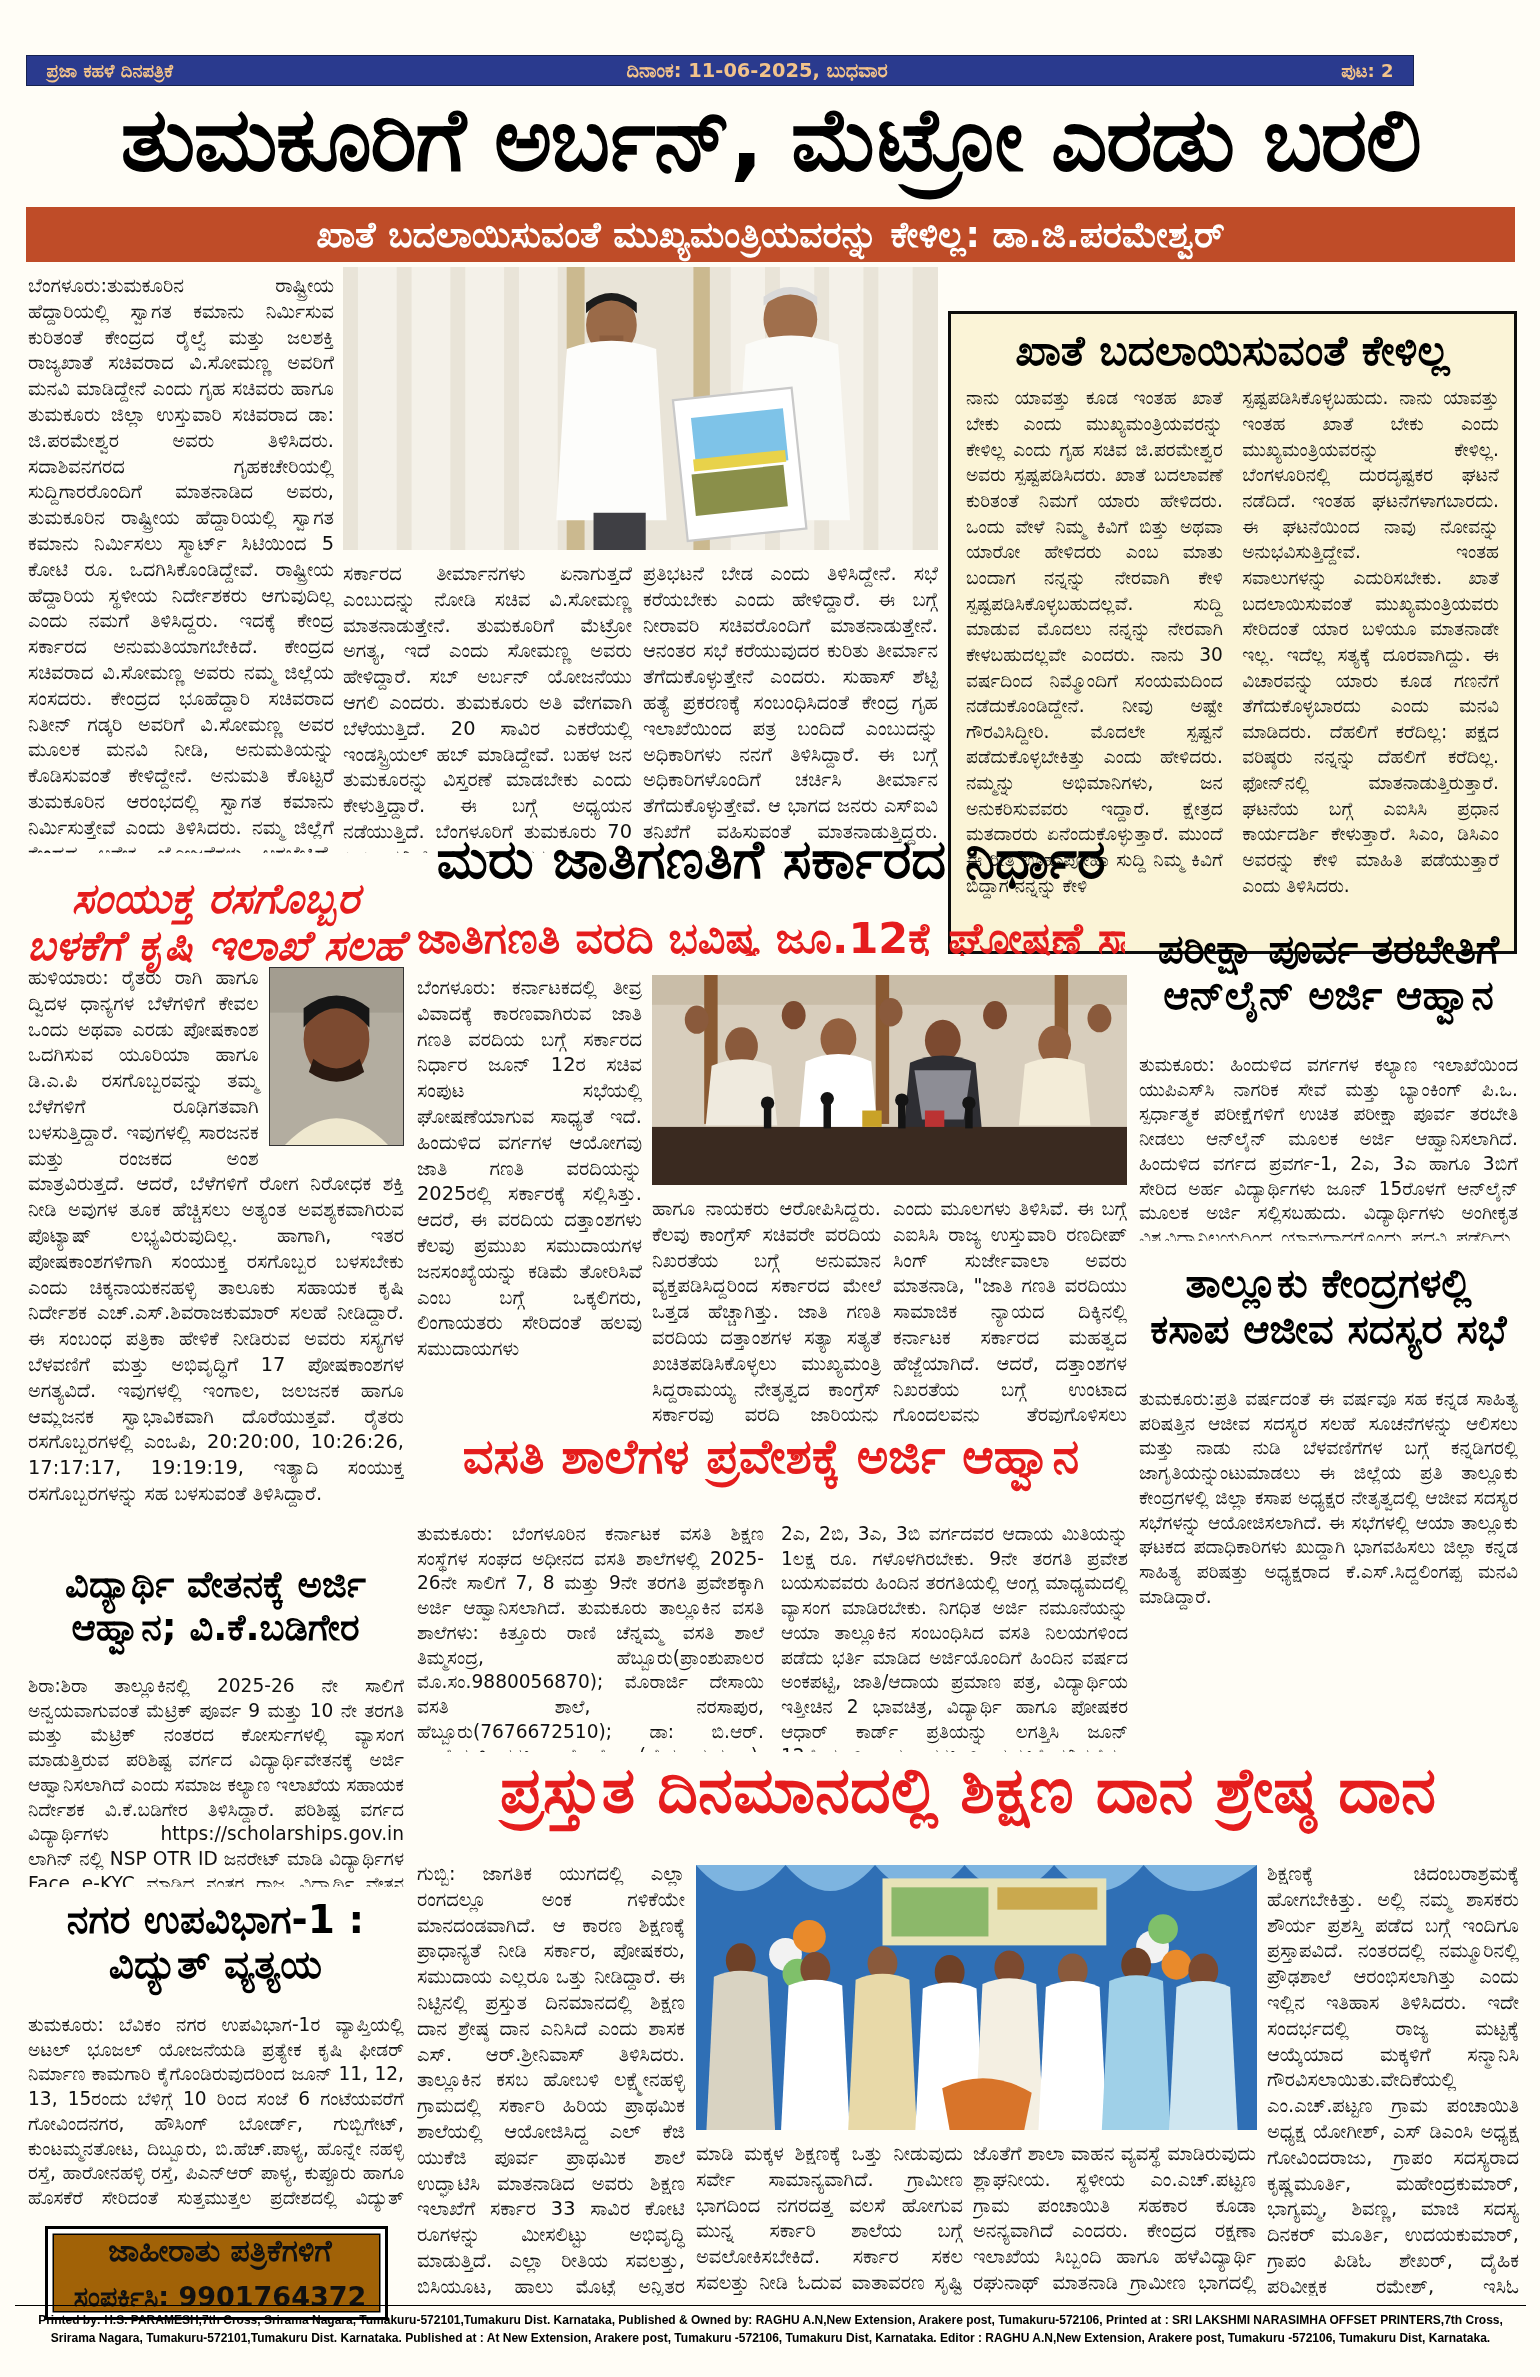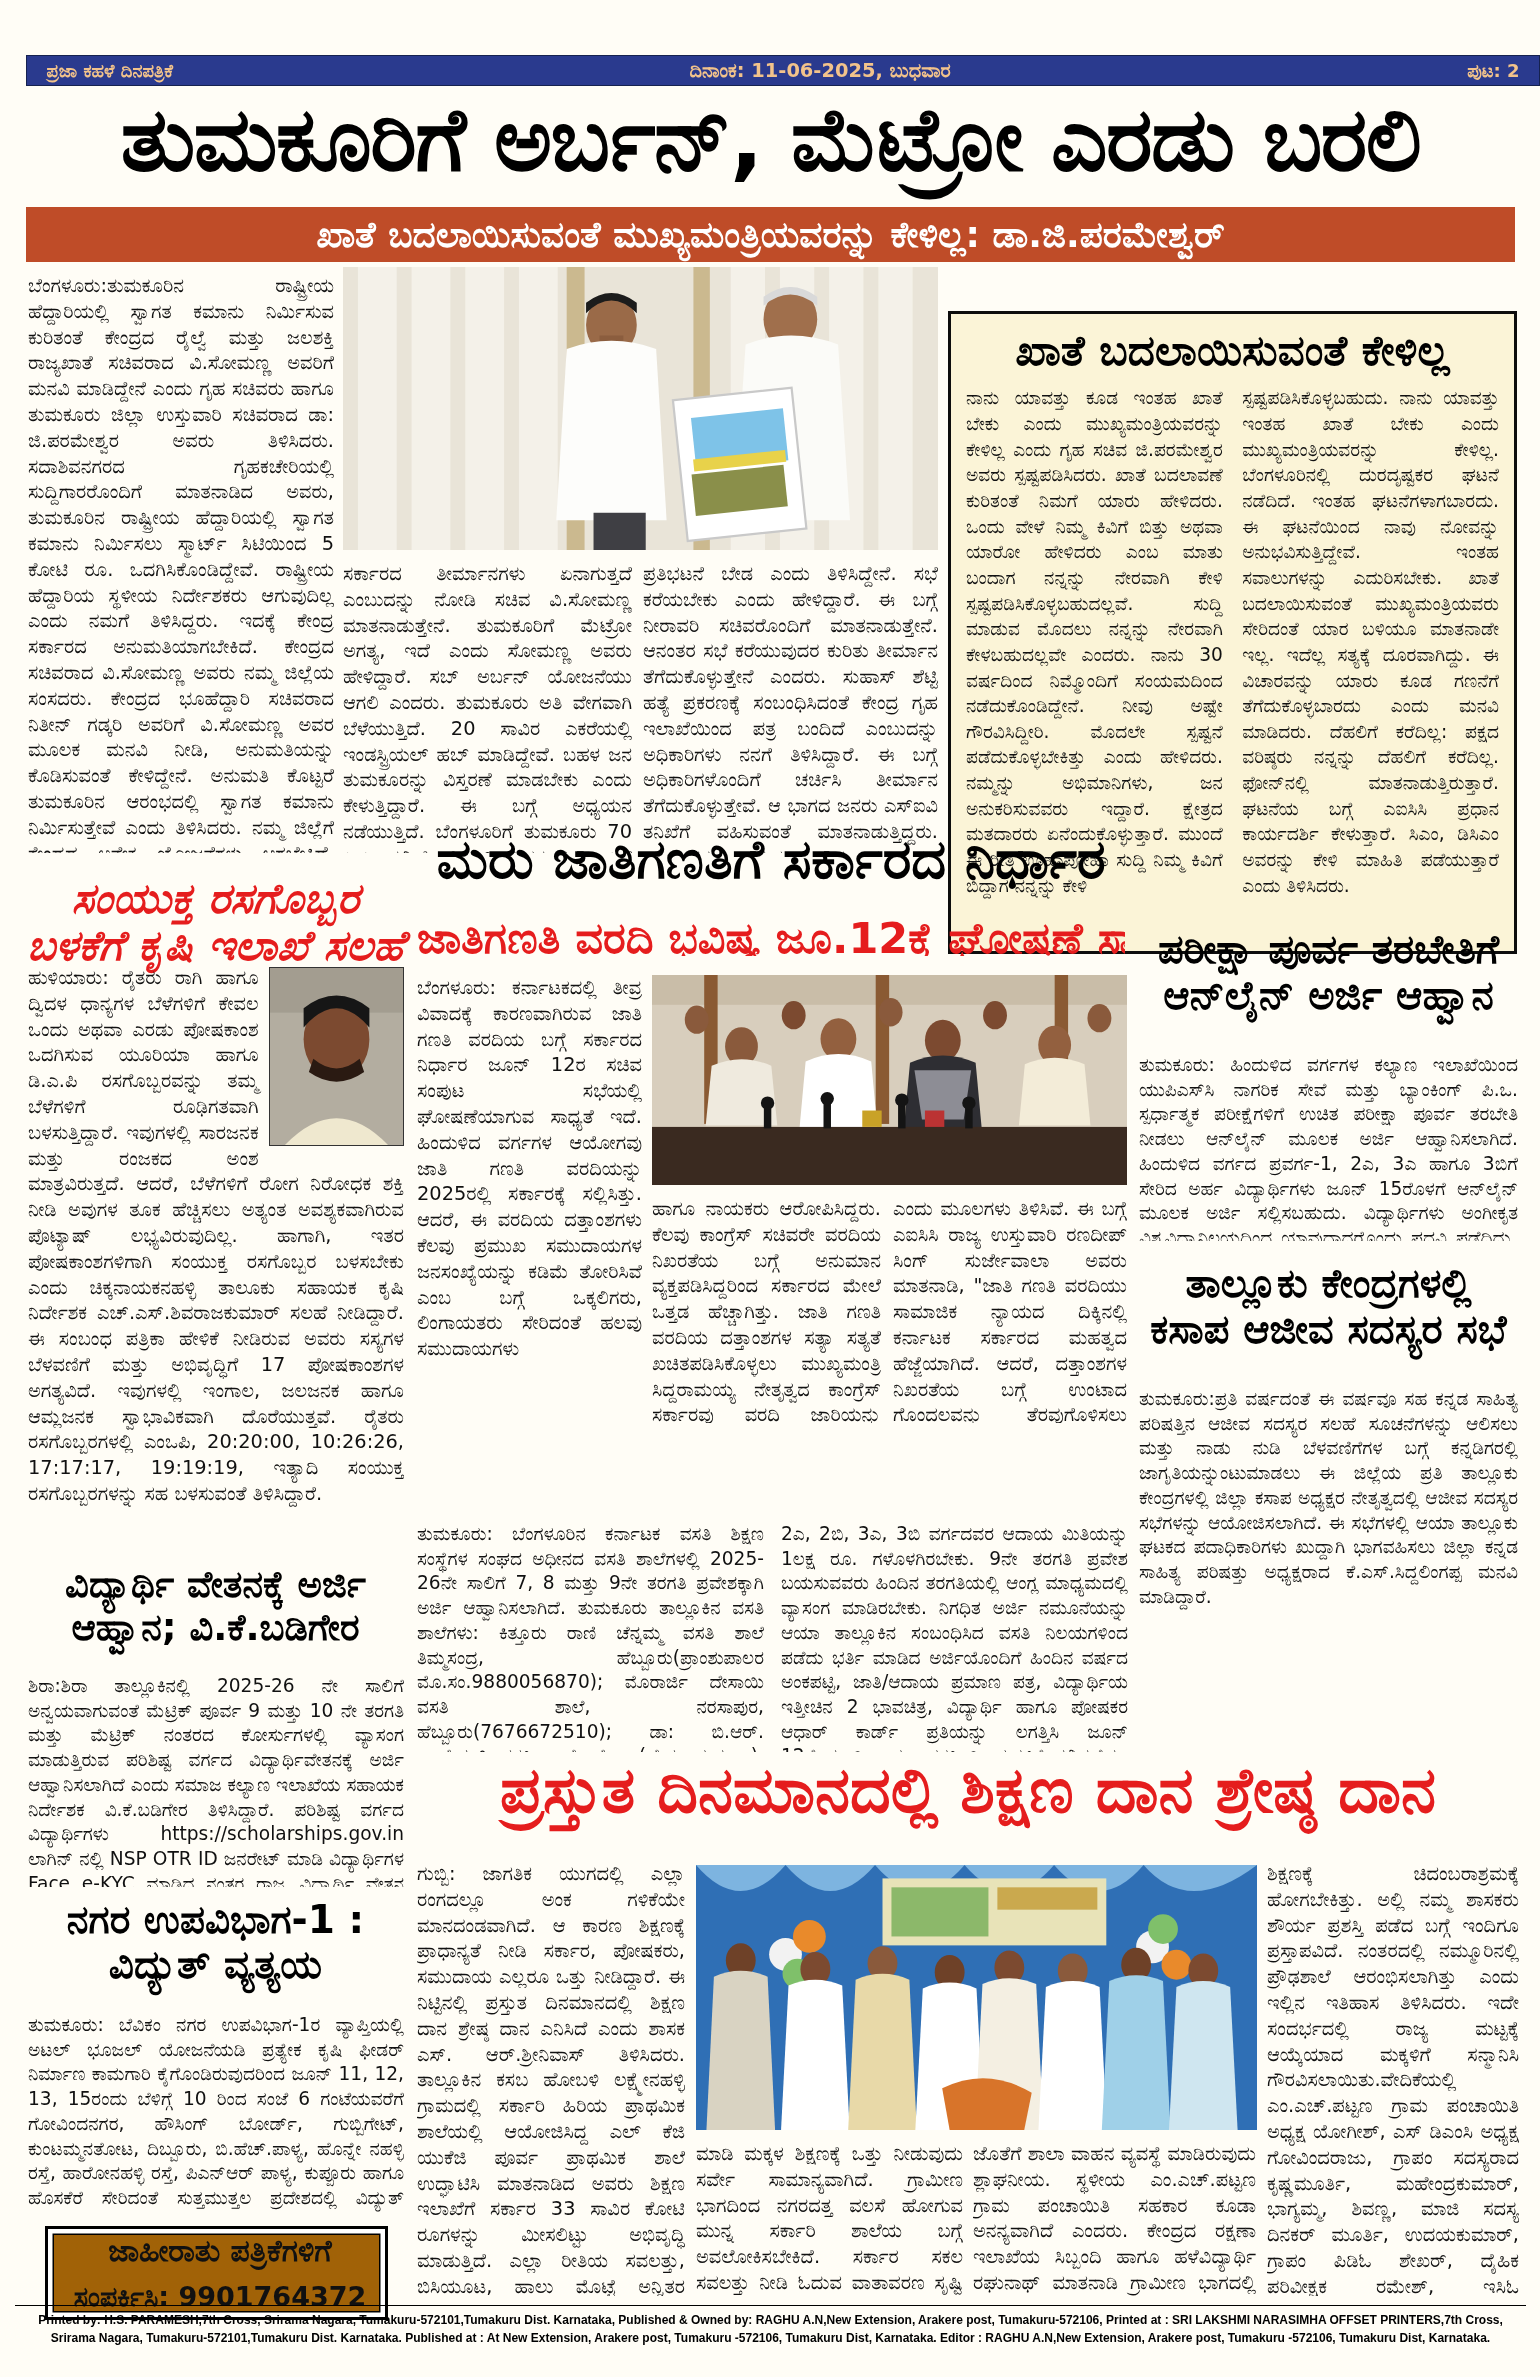--- a/index.html
+++ b/index.html
@@ -35,21 +35,21 @@
   .adbox .l1{font-size:30px;font-weight:800;}
   .adbox .l2{font-size:27px;font-weight:800;}
   
   .footer{border-top:1.5px solid #000;text-align:center;font-family:"Liberation Sans","DejaVu Sans",sans-serif;font-size:12px;font-weight:bold;line-height:1.5;color:#000;padding-top:4.5px;}
 </style>
 </head>
 <body>
 
 <div id="page">
 
-  <div class="abs topbar" style="left:26px;top:55px;width:1514px;height:31px;">
+  <div class="abs topbar" style="left:26px;top:55px;width:1388px;height:31px;">
     <span>ಪ್ರಜಾ ಕಹಳೆ ದಿನಪತ್ರಿಕೆ</span>
     <span style="font-size:19.4px;">ದಿನಾಂಕ: 11-06-2025, ಬುಧವಾರ</span>
     <span>ಪುಟ: 2</span>
   </div>
 
   <div class="abs kicker" style="left:26px;top:207px;width:1489px;height:55px;">ಖಾತೆ ಬದಲಾಯಿಸುವಂತೆ ಮುಖ್ಯಮಂತ್ರಿಯವರನ್ನು ಕೇಳಿಲ್ಲ: ಡಾ.ಜಿ.ಪರಮೇಶ್ವರ್</div>
 
   <div class="abs main-headline" style="left:26px;top:94px;width:1489px;height:112px;overflow:hidden;">ತುಮಕೂರಿಗೆ ಅರ್ಬನ್, ಮೆಟ್ರೋ ಎರಡು ಬರಲಿ</div>
 
   <div class="abs coltxt" style="left:28px;top:273px;width:306px;height:580px;">ಬೆಂಗಳೂರು:ತುಮಕೂರಿನ ರಾಷ್ಟ್ರೀಯ ಹೆದ್ದಾರಿಯಲ್ಲಿ ಸ್ವಾಗತ ಕಮಾನು ನಿರ್ಮಿಸುವ ಕುರಿತಂತೆ ಕೇಂದ್ರದ ರೈಲ್ವೆ ಮತ್ತು ಜಲಶಕ್ತಿ ರಾಜ್ಯಖಾತೆ ಸಚಿವರಾದ ವಿ.ಸೋಮಣ್ಣ ಅವರಿಗೆ ಮನವಿ ಮಾಡಿದ್ದೇನೆ ಎಂದು ಗೃಹ ಸಚಿವರು ಹಾಗೂ ತುಮಕೂರು ಜಿಲ್ಲಾ ಉಸ್ತುವಾರಿ ಸಚಿವರಾದ ಡಾ: ಜಿ.ಪರಮೇಶ್ವರ ಅವರು ತಿಳಿಸಿದರು. ಸದಾಶಿವನಗರದ ಗೃಹಕಚೇರಿಯಲ್ಲಿ ಸುದ್ದಿಗಾರರೊಂದಿಗೆ ಮಾತನಾಡಿದ ಅವರು, ತುಮಕೂರಿನ ರಾಷ್ಟ್ರೀಯ ಹೆದ್ದಾರಿಯಲ್ಲಿ ಸ್ವಾಗತ ಕಮಾನು ನಿರ್ಮಿಸಲು ಸ್ಮಾರ್ಟ್ ಸಿಟಿಯಿಂದ 5 ಕೋಟಿ ರೂ. ಒದಗಿಸಿಕೊಂಡಿದ್ದೇವೆ. ರಾಷ್ಟ್ರೀಯ ಹೆದ್ದಾರಿಯ ಸ್ಥಳೀಯ ನಿರ್ದೇಶಕರು ಆಗುವುದಿಲ್ಲ ಎಂದು ನಮಗೆ ತಿಳಿಸಿದ್ದರು. ಇದಕ್ಕೆ ಕೇಂದ್ರ ಸರ್ಕಾರದ ಅನುಮತಿಯಾಗಬೇಕಿದೆ. ಕೇಂದ್ರದ ಸಚಿವರಾದ ವಿ.ಸೋಮಣ್ಣ ಅವರು ನಮ್ಮ ಜಿಲ್ಲೆಯ ಸಂಸದರು. ಕೇಂದ್ರದ ಭೂಹೆದ್ದಾರಿ ಸಚಿವರಾದ ನಿತೀನ್ ಗಡ್ಕರಿ ಅವರಿಗೆ ವಿ.ಸೋಮಣ್ಣ ಅವರ ಮೂಲಕ ಮನವಿ ನೀಡಿ, ಅನುಮತಿಯನ್ನು ಕೊಡಿಸುವಂತೆ ಕೇಳಿದ್ದೇನೆ. ಅನುಮತಿ ಕೊಟ್ಟರೆ ತುಮಕೂರಿನ ಆರಂಭದಲ್ಲಿ ಸ್ವಾಗತ ಕಮಾನು ನಿರ್ಮಿಸುತ್ತೇವೆ ಎಂದು ತಿಳಿಸಿದರು. ನಮ್ಮ ಜಿಲ್ಲೆಗೆ ಕೇಂದ್ರದ ಅನೇಕ ಯೋಜನೆಗಳು ಆಗಬೇಕಿದೆ. ಕುಡಿಯುವ ನೀರಿಗೆ ಸಂಬಂಧಪಟ್ಟಂತೆ ಅನೇಕ ಯೋಜನೆಗಳು ಕೇಂದ್ರ ಸರ್ಕಾರದ ವ್ಯಾಪ್ತಿಗೆ ಬರುತ್ತವೆ. ಇದರಲ್ಲಿ ನಮ್ಮ ತಾಲ್ಲೂಕು ಸೇರಿದ್ದು, ಅವರೊಂದಿಗೆ ಚರ್ಚಿಸಿದ್ದೇನೆ ಎಂದರು. ತುಮಕೂರು ನಗರ ರಾಷ್ಟ್ರೀಯ ಹೆದ್ದಾರಿ ಪಕ್ಕದಲ್ಲಿ ಇರುವುದರಿಂದ ಪ್ರಯಾಣದ ವೇಳೆ ಯಾರಿಗೂ ಗೊತ್ತಾಗುವುದಿಲ್ಲ. ಸ್ವಾಗತ ಕಮಾನು ನಿರ್ಮಿಸಿದರೆ ಗೊತ್ತಾಗುತ್ತದೆ. ಈ ನಿಟ್ಟಿನಲ್ಲಿ 5 ಕೋಟಿ ರೂ. ಹಣ ಒದಗಿಸಿಕೊಂಡಿದ್ದೇವೆ ಎಂದು ಹೇಳಿದರು. ತುಮಕೂರಿಗೆ ಮೆಟ್ರೋ ಯೋಜನೆ ಬಗ್ಗೆ ರಾಜ್ಯ</div>
@@ -171,20 +171,21 @@
           <circle cx="425" cy="172" r="9"></circle>
         <rect x="282" y="182" width="26" height="22" fill="#c9a227"></rect>
         <rect x="366" y="182" width="26" height="22" fill="#b33"></rect>
       </g>
     </svg>
   </div>
 
   <div class="abs coltxt" style="left:652px;top:1196px;width:229px;height:227px;">ಹಾಗೂ ನಾಯಕರು ಆರೋಪಿಸಿದ್ದರು. ಕೆಲವು ಕಾಂಗ್ರೆಸ್ ಸಚಿವರೇ ವರದಿಯ ನಿಖರತೆಯ ಬಗ್ಗೆ ಅನುಮಾನ ವ್ಯಕ್ತಪಡಿಸಿದ್ದರಿಂದ ಸರ್ಕಾರದ ಮೇಲೆ ಒತ್ತಡ ಹೆಚ್ಚಾಗಿತ್ತು. ಜಾತಿ ಗಣತಿ ವರದಿಯ ದತ್ತಾಂಶಗಳ ಸತ್ಯಾ ಸತ್ಯತೆ ಖಚಿತಪಡಿಸಿಕೊಳ್ಳಲು ಮುಖ್ಯಮಂತ್ರಿ ಸಿದ್ದರಾಮಯ್ಯ ನೇತೃತ್ವದ ಕಾಂಗ್ರೆಸ್ ಸರ್ಕಾರವು ವರದಿ ಜಾರಿಯನ್ನು ತಾತ್ಕಾಲಿಕವಾಗಿ ಸ್ಥಗಿತಗೊಳಿಸಿದೆ. ವಿವಾದಾಸ್ಪದ ದತ್ತಾಂಶಗಳನ್ನು ಮರು ಗಣತಿ ನಡೆಸಲು ಸರ್ಕಾರ ನಿರ್ಧರಿಸಿದೆ</div>
   <div class="abs coltxt" style="left:893px;top:1196px;width:234px;height:227px;">ಎಂದು ಮೂಲಗಳು ತಿಳಿಸಿವೆ. ಈ ಬಗ್ಗೆ ಎಐಸಿಸಿ ರಾಜ್ಯ ಉಸ್ತುವಾರಿ ರಣದೀಪ್ ಸಿಂಗ್ ಸುರ್ಜೇವಾಲಾ ಅವರು ಮಾತನಾಡಿ, "ಜಾತಿ ಗಣತಿ ವರದಿಯು ಸಾಮಾಜಿಕ ನ್ಯಾಯದ ದಿಕ್ಕಿನಲ್ಲಿ ಕರ್ನಾಟಕ ಸರ್ಕಾರದ ಮಹತ್ವದ ಹೆಜ್ಜೆಯಾಗಿದೆ. ಆದರೆ, ದತ್ತಾಂಶಗಳ ನಿಖರತೆಯ ಬಗ್ಗೆ ಉಂಟಾದ ಗೊಂದಲವನ್ನು ತೆರವುಗೊಳಿಸಲು ಸರ್ಕಾರ ಬದ್ಧವಾಗಿದೆ. ಕಾಂಗ್ರೆಸ್ ಈ ವಿಷಯದಲ್ಲಿ ಪಾರದರ್ಶಕ ನಿರ್ಧಾರ ಕೈಗೊಳ್ಳಲಿದೆ" ಎಂದು ಹೇಳಿದ್ದಾರೆ.</div>
 
+  <div class="abs hl-red" style="left:417px;top:1430px;width:708px;height:82px;font-size:48px;white-space:nowrap;overflow:hidden;">ವಸತಿ ಶಾಲೆಗಳ ಪ್ರವೇಶಕ್ಕೆ ಅರ್ಜಿ ಆಹ್ವಾನ</div>
   <div class="abs coltxt small" style="left:417px;top:1522px;width:347px;height:230px;">ತುಮಕೂರು: ಬೆಂಗಳೂರಿನ ಕರ್ನಾಟಕ ವಸತಿ ಶಿಕ್ಷಣ ಸಂಸ್ಥೆಗಳ ಸಂಘದ ಅಧೀನದ ವಸತಿ ಶಾಲೆಗಳಲ್ಲಿ 2025-26ನೇ ಸಾಲಿಗೆ 7, 8 ಮತ್ತು 9ನೇ ತರಗತಿ ಪ್ರವೇಶಕ್ಕಾಗಿ ಅರ್ಜಿ ಆಹ್ವಾನಿಸಲಾಗಿದೆ. ತುಮಕೂರು ತಾಲ್ಲೂಕಿನ ವಸತಿ ಶಾಲೆಗಳು: ಕಿತ್ತೂರು ರಾಣಿ ಚೆನ್ನಮ್ಮ ವಸತಿ ಶಾಲೆ ತಿಮ್ಮಸಂದ್ರ, ಹೆಬ್ಬೂರು(ಪ್ರಾಂಶುಪಾಲರ ಮೊ.ಸಂ.9880056870); ಮೊರಾರ್ಜಿ ದೇಸಾಯಿ ವಸತಿ ಶಾಲೆ, ನರಸಾಪುರ, ಹೆಬ್ಬೂರು(7676672510); ಡಾ: ಬಿ.ಆರ್. ಅಂಬೇಡ್ಕರ್ ವಸತಿ ಶಾಲೆ, ಕೋರಾ(ದೇವರಾಯಪಟ್ಟಣ), ಮೊ.ಸಂ.9901606460); ಕಿತ್ತೂರು ರಾಣಿ ಚೆನ್ನಮ್ಮ ವಸತಿ ಶಾಲೆ, ಗೂಳೂರು(ಬಡ್ಡಿಹಳ್ಳಿ) ಮೊ.ಸಂ.9591049218). ಕೊರಟಗೆರೆ ತಾಲ್ಲೂಕಿನ ವಸತಿ ಶಾಲೆಗಳು :ಮೊರಾರ್ಜಿ ದೇಸಾಯಿ ವಸತಿ ಶಾಲೆ, ರೆಡ್ಡಿಕಟ್ಟೆ ಭಾರೆ(ಮೊ.ಸಂ.9743579508); ಮೊರಾರ್ಜಿ ದೇಸಾಯಿ ವಸತಿ ಶಾಲೆ, ಬೈಚಾಪುರ(ಮೊ.ಸಂ.9164997010); ಕಿತ್ತೂರು ರಾಣಿ ಚೆನ್ನಮ್ಮ ವಸತಿ ಶಾಲೆ, ಹೂಲಿಕುಂಟೆ( ಮೊ.ಸಂ.8762639916); ಇಂದಿರಾ ಗಾಂಧಿ ವಸತಿ ಶಾಲೆ ಸಿದ್ದರಬೆಟ್ಟ(ಮೊ.ಸಂ.9972645217); ಡಾ: ಬಿ.ಆರ್. ಅಂಬೇಡ್ಕರ್ ವಸತಿ ಶಾಲೆ, ಕೋಶಾಲ(ಮೊ.ಸಂ.9449239585). ವಿದ್ಯಾರ್ಥಿಗಳು ತುಮಕೂರು ಜಿಲ್ಲೆಯವರಾಗಿರಬೇಕು. ಜಿಲ್ಲೆಯ ಯಾವುದೇ</div>
   <div class="abs coltxt small" style="left:781px;top:1522px;width:347px;height:230px;">2ಎ, 2ಬಿ, 3ಎ, 3ಬಿ ವರ್ಗದವರ ಆದಾಯ ಮಿತಿಯನ್ನು 1ಲಕ್ಷ ರೂ. ಗಳೊಳಗಿರಬೇಕು. 9ನೇ ತರಗತಿ ಪ್ರವೇಶ ಬಯಸುವವರು ಹಿಂದಿನ ತರಗತಿಯಲ್ಲಿ ಆಂಗ್ಲ ಮಾಧ್ಯಮದಲ್ಲಿ ವ್ಯಾಸಂಗ ಮಾಡಿರಬೇಕು. ನಿಗಧಿತ ಅರ್ಜಿ ನಮೂನೆಯನ್ನು ಆಯಾ ತಾಲ್ಲೂಕಿನ ಸಂಬಂಧಿಸಿದ ವಸತಿ ನಿಲಯಗಳಿಂದ ಪಡೆದು ಭರ್ತಿ ಮಾಡಿದ ಅರ್ಜಿಯೊಂದಿಗೆ ಹಿಂದಿನ ವರ್ಷದ ಅಂಕಪಟ್ಟಿ, ಜಾತಿ/ಆದಾಯ ಪ್ರಮಾಣ ಪತ್ರ, ವಿದ್ಯಾರ್ಥಿಯ ಇತ್ತೀಚಿನ 2 ಭಾವಚಿತ್ರ, ವಿದ್ಯಾರ್ಥಿ ಹಾಗೂ ಪೋಷಕರ ಆಧಾರ್ ಕಾರ್ಡ್ ಪ್ರತಿಯನ್ನು ಲಗತ್ತಿಸಿ ಜೂನ್ 12ರೊಳಗಾಗಿ ಆಯಾ ವಸತಿ ನಿಲಯಗಳಿಗೆ ಸಲ್ಲಿಸಬೇಕು. ಆಯ್ಕೆಯು ಹಿಂದಿನ ತರಗತಿಯಲ್ಲಿ ಪಡೆದ ಅಂಕಗಳನ್ನು ಆಧರಿಸಿ ಮೆರಿಟ್ ಆಧಾರದ ಮೇಲೆ ದಾಖಲಾತಿಯನ್ನು ಮಾಡಿಕೊಳ್ಳಲಾಗುವುದು ಎಂದು ಆಯಾ ತಾಲ್ಲೂಕಿನ ಸಮಾಜ ಕಲ್ಯಾಣ ಇಲಾಖೆ ಸಹಾಯಕ ನಿರ್ದೇಶಕರು ಪ್ರಕಟಣೆಯಲ್ಲಿ ತಿಳಿಸಿದ್ದಾರೆ.</div>
 
   <div class="abs hl-black" style="left:1139px;top:926px;width:379px;height:118px;font-size:40px;">ಪರೀಕ್ಷಾ ಪೂರ್ವ ತರಬೇತಿಗೆ ಆನ್‌ಲೈನ್ ಅರ್ಜಿ ಆಹ್ವಾನ</div>
   <div class="abs coltxt small" style="left:1139px;top:1053px;width:379px;height:188px;">ತುಮಕೂರು: ಹಿಂದುಳಿದ ವರ್ಗಗಳ ಕಲ್ಯಾಣ ಇಲಾಖೆಯಿಂದ ಯುಪಿಎಸ್‌ಸಿ ನಾಗರಿಕ ಸೇವೆ ಮತ್ತು ಬ್ಯಾಂಕಿಂಗ್ ಪಿ.ಒ. ಸ್ಪರ್ಧಾತ್ಮಕ ಪರೀಕ್ಷೆಗಳಿಗೆ ಉಚಿತ ಪರೀಕ್ಷಾ ಪೂರ್ವ ತರಬೇತಿ ನೀಡಲು ಆನ್‌ಲೈನ್ ಮೂಲಕ ಅರ್ಜಿ ಆಹ್ವಾನಿಸಲಾಗಿದೆ. ಹಿಂದುಳಿದ ವರ್ಗದ ಪ್ರವರ್ಗ-1, 2ಎ, 3ಎ ಹಾಗೂ 3ಬಿಗೆ ಸೇರಿದ ಅರ್ಹ ವಿದ್ಯಾರ್ಥಿಗಳು ಜೂನ್ 15ರೊಳಗೆ ಆನ್‌ಲೈನ್ ಮೂಲಕ ಅರ್ಜಿ ಸಲ್ಲಿಸಬಹುದು. ವಿದ್ಯಾರ್ಥಿಗಳು ಅಂಗೀಕೃತ ವಿಶ್ವವಿದ್ಯಾನಿಲಯದಿಂದ ಯಾವುದಾದರೊಂದು ಪದವಿ ಪಡೆದಿದ್ದು, ಕುಟುಂಬದ ವಾರ್ಷಿಕ ಆದಾಯ ಮಿತಿ 5 ಲಕ್ಷ ರೂ. ಗಳೊಳಗಿರಬೇಕು. ಕರ್ನಾಟಕ ಪರೀಕ್ಷಾ ಪ್ರಾಧಿಕಾರ ನಡೆಸುವ ಸಾಮಾನ್ಯ ಪ್ರವೇಶ ಪರೀಕ್ಷೆಗಳಲ್ಲಿ ಗಳಿಸಿದ ಅಂಕ, ಪ್ರವರ್ಗ ಹಾಗೂ ಮೀಸಲಾತಿ ಆಧಾರದ ಮೇಲೆ ಆಯ್ಕೆ ಮಾಡಲಾಗುವುದು. ಹೆಚ್ಚಿನ ಮಾಹಿತಿಗಾಗಿ ವೆಬ್‌ಸೈಟ್ https://bcwd.Karnataka.gov.in ಅಥವಾ Sevasindhuservices.Karnataka.gov.in ಅಥವಾ ಸಹಾಯವಾಣಿ ಸಂಖ್ಯೆ 8050370006ನ್ನು ಸಂಪರ್ಕಿಸಬಹುದೆಂದು ಇಲಾಖೆಯ ಜಿಲ್ಲಾ ಅಧಿಕಾರಿ ಪ್ರಕಟಣೆಯಲ್ಲಿ ತಿಳಿಸಿದ್ದಾರೆ.</div>
 
   <div class="abs hl-black" style="left:1139px;top:1260px;width:379px;height:118px;font-size:40px;">ತಾಲ್ಲೂಕು ಕೇಂದ್ರಗಳಲ್ಲಿ ಕಸಾಪ ಆಜೀವ ಸದಸ್ಯರ ಸಭೆ</div>
   <div class="abs coltxt small" style="left:1139px;top:1387px;width:379px;height:361px;">ತುಮಕೂರು:ಪ್ರತಿ ವರ್ಷದಂತೆ ಈ ವರ್ಷವೂ ಸಹ ಕನ್ನಡ ಸಾಹಿತ್ಯ ಪರಿಷತ್ತಿನ ಆಜೀವ ಸದಸ್ಯರ ಸಲಹೆ ಸೂಚನೆಗಳನ್ನು ಆಲಿಸಲು ಮತ್ತು ನಾಡು ನುಡಿ ಬೆಳವಣಿಗೆಗಳ ಬಗ್ಗೆ ಕನ್ನಡಿಗರಲ್ಲಿ ಜಾಗೃತಿಯನ್ನುಂಟುಮಾಡಲು ಈ ಜಿಲ್ಲೆಯ ಪ್ರತಿ ತಾಲ್ಲೂಕು ಕೇಂದ್ರಗಳಲ್ಲಿ ಜಿಲ್ಲಾ ಕಸಾಪ ಅಧ್ಯಕ್ಷರ ನೇತೃತ್ವದಲ್ಲಿ ಆಜೀವ ಸದಸ್ಯರ ಸಭೆಗಳನ್ನು ಆಯೋಜಿಸಲಾಗಿದೆ. ಈ ಸಭೆಗಳಲ್ಲಿ ಆಯಾ ತಾಲ್ಲೂಕು ಘಟಕದ ಪದಾಧಿಕಾರಿಗಳು ಖುದ್ದಾಗಿ ಭಾಗವಹಿಸಲು ಜಿಲ್ಲಾ ಕನ್ನಡ ಸಾಹಿತ್ಯ ಪರಿಷತ್ತು ಅಧ್ಯಕ್ಷರಾದ ಕೆ.ಎಸ್.ಸಿದ್ದಲಿಂಗಪ್ಪ ಮನವಿ ಮಾಡಿದ್ದಾರೆ.</div>
 
   <div class="abs hl-red" style="left:417px;top:1756px;width:1102px;height:88px;font-size:63px;white-space:nowrap;overflow:hidden;">ಪ್ರಸ್ತುತ ದಿನಮಾನದಲ್ಲಿ ಶಿಕ್ಷಣ ದಾನ ಶ್ರೇಷ್ಠ ದಾನ</div>

